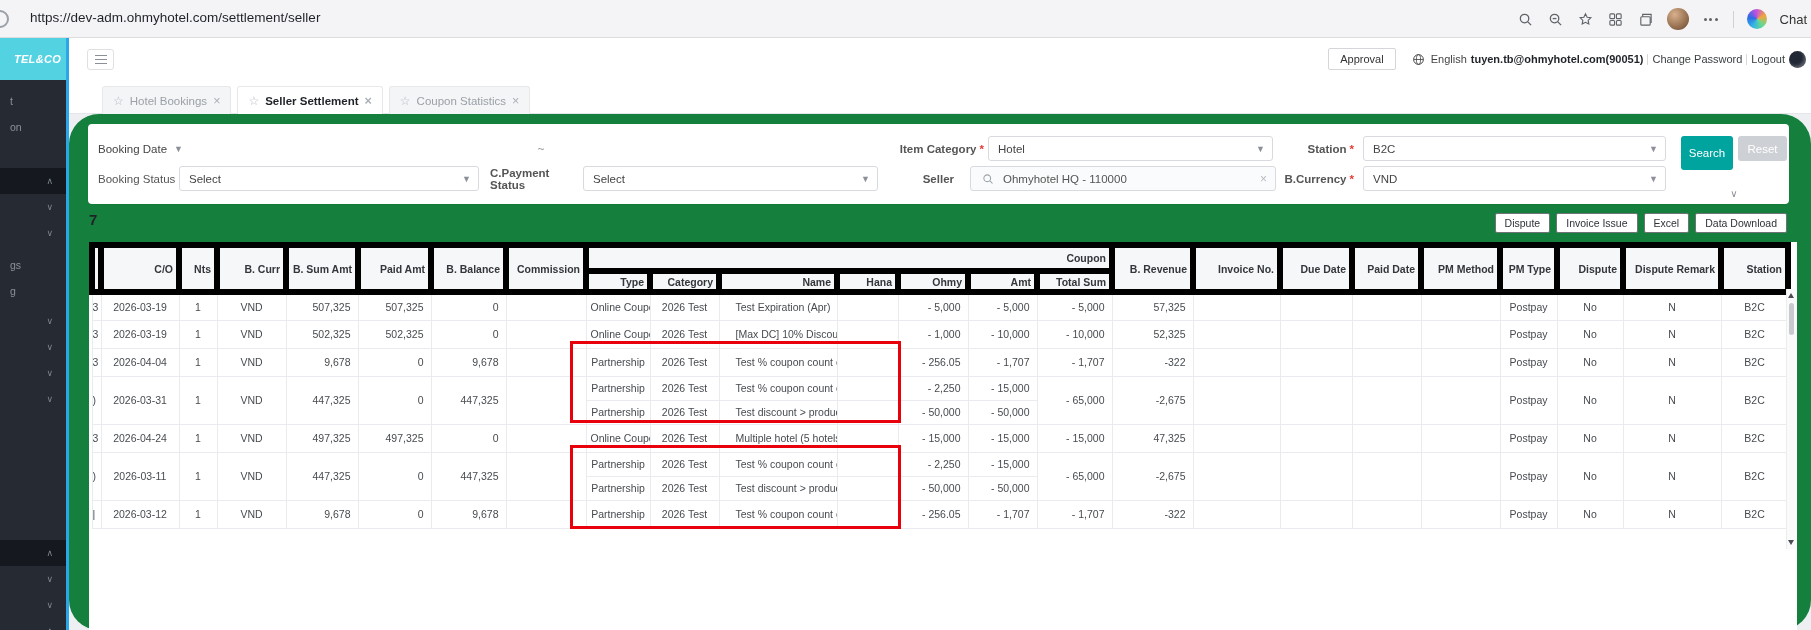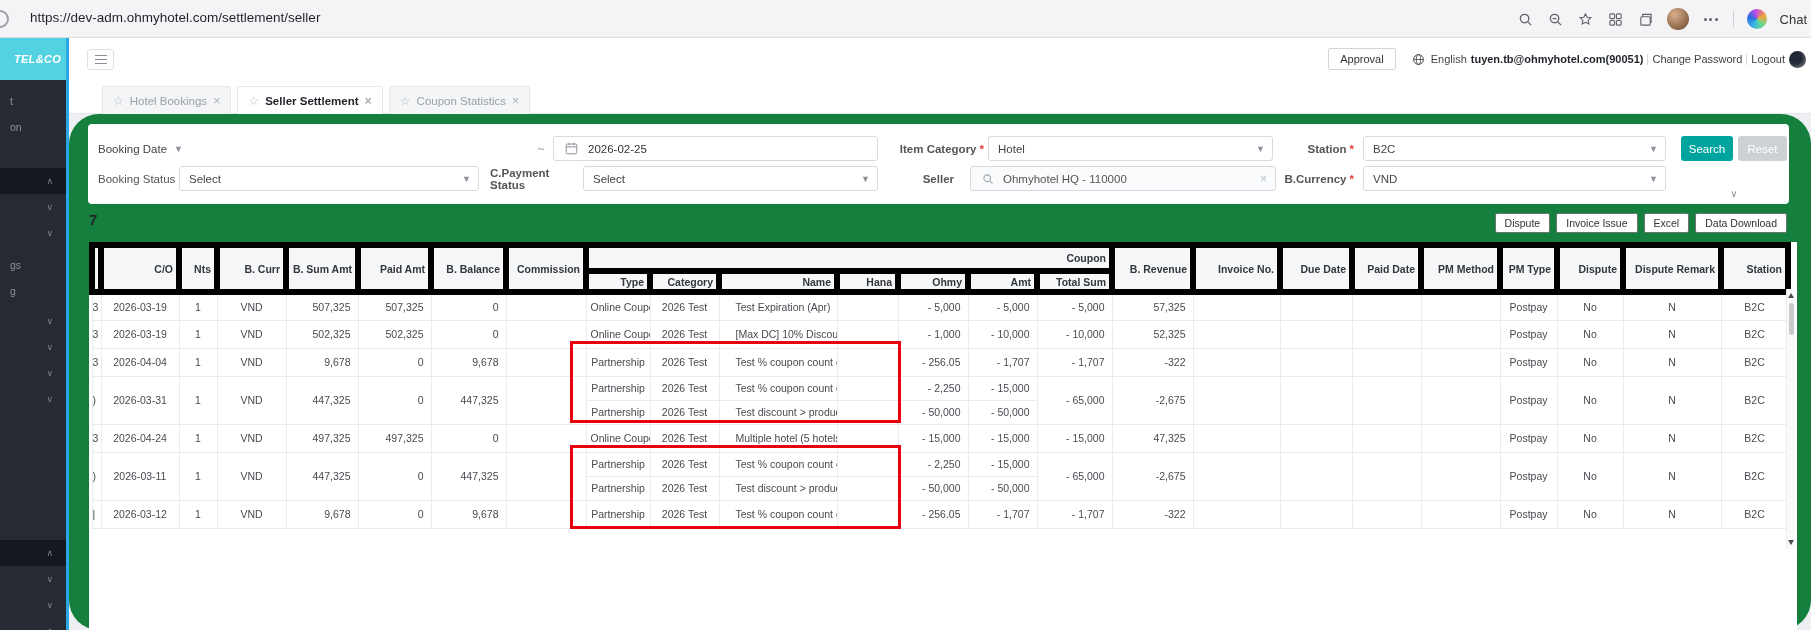--- a/index.html
+++ b/index.html
@@ -75,21 +75,21 @@
   .sel .caret{position:absolute;right:7px;top:7px;color:#8a8f98;font-size:9px;}
   .plainsel{position:absolute;height:25px;display:flex;align-items:center;gap:7px;font-size:11.5px;
             color:#444;cursor:pointer;}
   .plainsel .caret{color:#8a8f98;font-size:9px;}
   .datebox{position:absolute;height:25px;border:1px solid #d8dadf;border-radius:3px;background:#fff;
            display:flex;align-items:center;gap:8px;padding:0 9px;font-size:11.5px;color:#333;cursor:text;}
   .tilde{position:absolute;height:25px;display:flex;align-items:center;color:#9aa0a6;font-size:12px;}
   .searchbox{position:absolute;height:25px;border:1px solid #d8dadf;border-radius:3px;background:#fafbfc;
              display:flex;align-items:center;gap:7px;padding:0 8px;font-size:11.5px;color:#555;}
   .searchbox .clear{margin-left:auto;color:#b7bcc2;font-size:12px;cursor:pointer;}
-  .btn-search{position:absolute;left:1593px;top:12px;width:52px;height:25px;background:var(--teal,#00a49e);
+  .btn-search{position:absolute;left:1593px;top:12px;width:52px;height:34px;background:var(--teal,#00a49e);
               color:#fff;border:none;border-radius:3px;font-size:11.5px;cursor:pointer;}
   .btn-reset{position:absolute;left:1650px;top:12px;width:49px;height:25px;background:#cdd0d4;
              color:#fff;border:none;border-radius:3px;font-size:11.5px;cursor:pointer;}
   .expander{position:absolute;left:1634px;top:62px;width:24px;height:14px;display:flex;align-items:center;
             justify-content:center;color:#8a8f98;font-size:10px;cursor:pointer;}
 
   .count{position:absolute;left:20px;top:97px;font-size:15px;font-weight:bold;color:#1f2328;}
   .actions{position:absolute;right:24px;top:99px;display:flex;gap:6px;}
   .act-btn{height:20px;border:1px solid #6f7377;background:#fff;border-radius:2px;font-size:10.5px;
            color:#2e3338;padding:0 9px;display:flex;align-items:center;cursor:pointer;}
@@ -279,31 +279,20 @@
 
   <div class="content">
 
     <div class="filter-card">
 
       <div class="plainsel" style="left:10px;top:12px;width:107px;">
         <span>Booking Date</span>
           <span class="caret">▼</span>
       </div>
       <div class="tilde" style="left:446px;top:12px;width:14px;justify-content:center;">~</div>
-      <div class="datebox" style="left:465px;top:12px;width:325px;">
-        <span class="bicon">
-          <svg width="13" height="13" viewBox="0 0 16 16">
-              <rect x="1.5" y="2.5" width="13" height="12" rx="1.5" fill="none" stroke="#8a8f98" stroke-width="1.2"></rect>
-              <line x1="1.5" y1="6" x2="14.5" y2="6" stroke="#8a8f98" stroke-width="1.2"></line>
-              <line x1="5" y1="1" x2="5" y2="4" stroke="#8a8f98" stroke-width="1.2"></line>
-              <line x1="11" y1="1" x2="11" y2="4" stroke="#8a8f98" stroke-width="1.2"></line>
-            </svg>
-        </span>
-        <span>2026-02-25</span>
-      </div>
       <div class="lab r" style="left:800px;top:12px;width:96px;">
         <span>Item Category</span>
           <span class="req">*</span>
       </div>
       <div class="sel" style="left:900px;top:12px;width:285px;">
         <span>Hotel</span>
           <span class="caret">▼</span>
       </div>
       <div class="lab r" style="left:1190px;top:12px;width:76px;">
         <span>Station</span>

